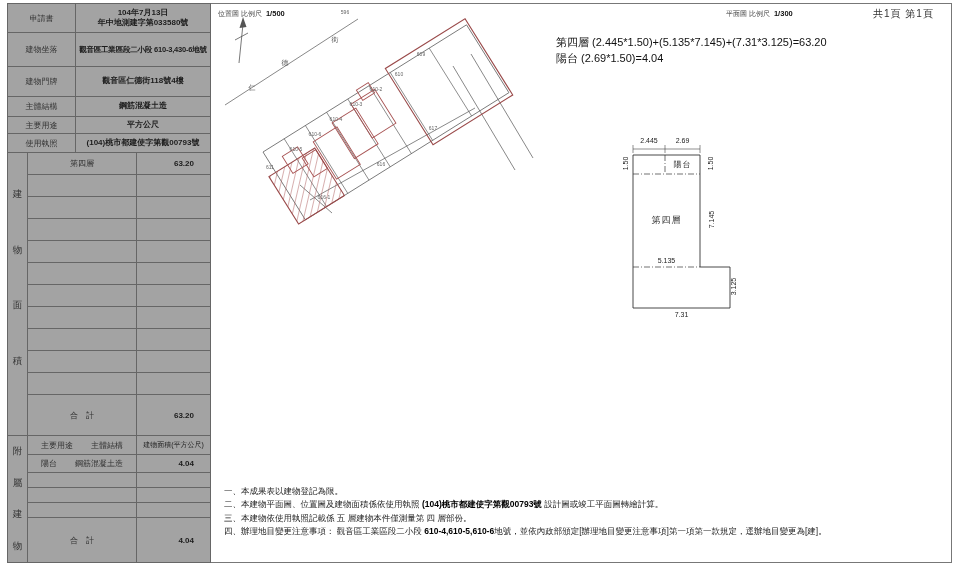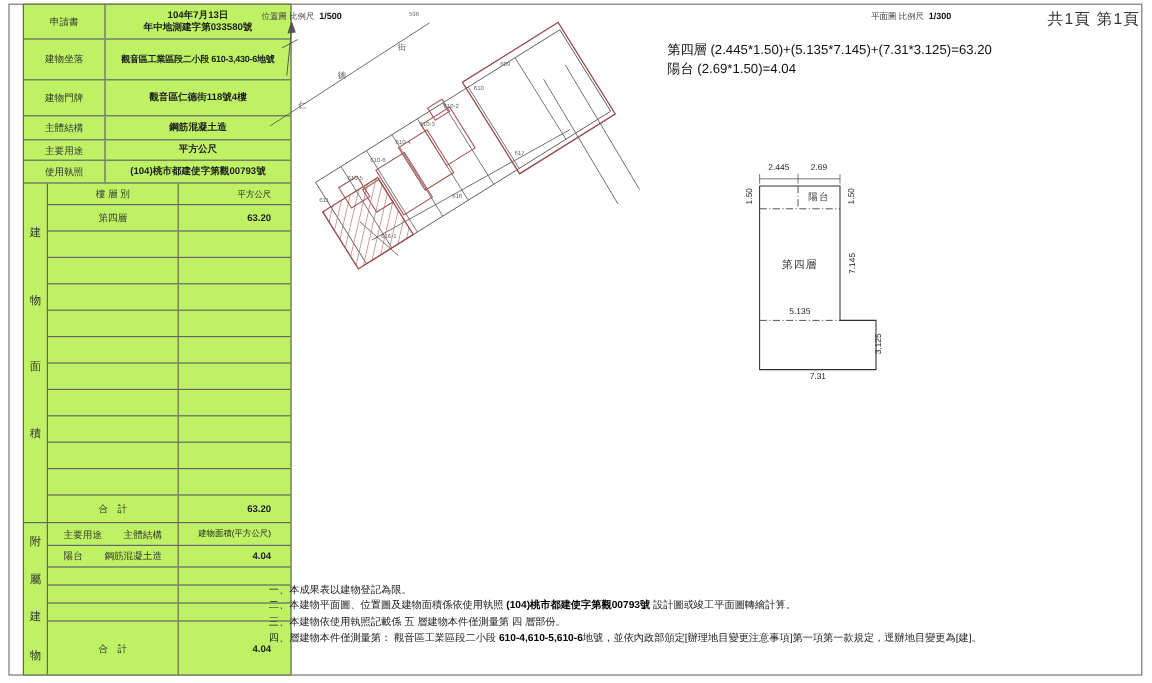--- a/index.html
+++ b/index.html
@@ -1,22 +1,22 @@
 <!DOCTYPE html>
 <html><head>
 <meta charset="utf-8">
 <style>
   html,body{margin:0;padding:0;background:#fff;}
   #sheet{position:relative;width:960px;height:569px;background:#fff;overflow:hidden;
          font-family:"Liberation Sans","DejaVu Sans",sans-serif;color:#222;}
   #frame{position:absolute;left:7px;top:3px;width:945px;height:560px;border:1px solid #777;box-sizing:border-box;}
 
   
-  #lt{position:absolute;left:19px;top:3px;width:224px;height:560px;box-sizing:border-box;
-      border:1px solid #666;display:flex;flex-direction:column;background:#bef264;}
+  #lt{position:absolute;left:7px;top:3px;width:204px;height:560px;box-sizing:border-box;
+      border:1px solid #666;display:flex;flex-direction:column;background:#a3a3a3;}
   .it-row{display:flex;border-bottom:1px solid #666;box-sizing:border-box;}
   .it-label{width:68px;border-right:1px solid #666;display:flex;align-items:center;justify-content:center;
             font-size:8px;color:#333;text-align:center;box-sizing:border-box;}
   .it-label.sm{font-size:6.5px;letter-spacing:-0.3px;}
   .it-value{flex:1;display:flex;flex-direction:column;align-items:center;justify-content:center;
             font-size:8px;font-weight:600;color:#1c1c1c;text-align:center;line-height:1.3;}
   .it-value.sm{font-size:7.5px;letter-spacing:-0.2px;white-space:nowrap;}
   .sec{display:flex;box-sizing:border-box;}
   .side{width:20px;border-right:1px solid #666;display:flex;flex-direction:column;align-items:center;
         justify-content:space-around;font-size:9.5px;color:#333;box-sizing:border-box;}
@@ -27,21 +27,21 @@
   .ar-c1{width:109px;border-right:1px solid #666;display:flex;align-items:center;justify-content:center;
          font-size:8px;color:#333;box-sizing:border-box;}
   .ar-c2{flex:1;display:flex;align-items:center;justify-content:flex-end;padding-right:16px;
          font-size:8px;font-weight:600;color:#1c1c1c;box-sizing:border-box;}
   .ar-c1.two{justify-content:space-around;padding:0 4px;}
   .hdr7{font-size:7px;font-weight:400;}
 
   
   .hdr-small{position:absolute;font-size:7px;color:#444;}
   .hdr-small b{font-size:7.5px;color:#111;margin-left:4px;}
-  #hdr-page{position:absolute;font-size:13px;color:#333;letter-spacing:1px;}
+  #hdr-page{position:absolute;font-size:10px;color:#333;letter-spacing:1px;}
   #formula{position:absolute;left:556px;top:34px;font-size:11px;line-height:16px;color:#111;font-weight:500;}
 
   
   #sitemap{position:absolute;left:213px;top:8px;width:345px;height:225px;}
   #sitemap svg{position:absolute;left:0;top:0;}
   .plabel{position:absolute;font-size:5px;color:#666;transform:translate(-50%,-50%);white-space:nowrap;}
   .schar{position:absolute;font-size:7px;color:#555;transform:translate(-50%,-50%);}
 
   
   #fplan{position:absolute;left:622px;top:134px;width:170px;height:200px;}
@@ -90,24 +90,20 @@
     </div>
 
     <div class="sec" style="height:283px;border-bottom:1px solid #666">
       <div class="side area">
         <span>建</span>
         <span>物</span>
         <span>面</span>
         <span>積</span>
       </div>
       <div class="sec-rows">
-        <div class="ar-row" style="height:18px">
-          <div class="ar-c1">樓 層 別</div>
-          <div class="ar-c2 hdr7">平方公尺</div>
-        </div>
         <div class="ar-row" style="height:22px">
           <div class="ar-c1">第四層</div>
           <div class="ar-c2">63.20</div>
         </div>
         <div class="ar-row" style="height:22px">
             <div class="ar-c1"></div>
             <div class="ar-c2"></div>
           </div>
         <div class="ar-row" style="height:22px">
             <div class="ar-c1"></div>
@@ -294,15 +290,15 @@
     <span class="dim rot" style="left:74px;top:82px;width:30px">7.145</span>
     <span class="dim" style="left:11px;width:67px;top:123px">5.135</span>
     <span class="dim rot" style="left:96px;top:149px;width:30px">3.125</span>
     <span class="dim" style="left:11px;width:97px;top:177px">7.31</span>
   </div>
 
   <div id="notes">
     <div><span>一、本成果表以建物登記為限。</span></div>
     <div><span>二、本建物平面圖、位置圖及建物面積係依使用執照 </span><span class="b">(104)桃市都建使字第觀00793號</span><span> 設計圖或竣工平面圖轉繪計算。</span></div>
     <div><span>三、本建物依使用執照記載係 五 層建物本件僅測量第 四 層部份。</span></div>
-    <div><span>四、層建物本件僅測量第： 觀音區工業區段二小段 </span><span class="b">610-4,610-5,610-6</span><span>地號，並依內政部頒定[辦理地目變更注意事項]第一項第一款規定，逕辦地目變更為[建]。</span></div>
+    <div><span>四、辦理地目變更注意事項： 觀音區工業區段二小段 </span><span class="b">610-4,610-5,610-6</span><span>地號，並依內政部頒定[辦理地目變更注意事項]第一項第一款規定，逕辦地目變更為[建]。</span></div>
   </div>
 </div>
 
 </body></html>

